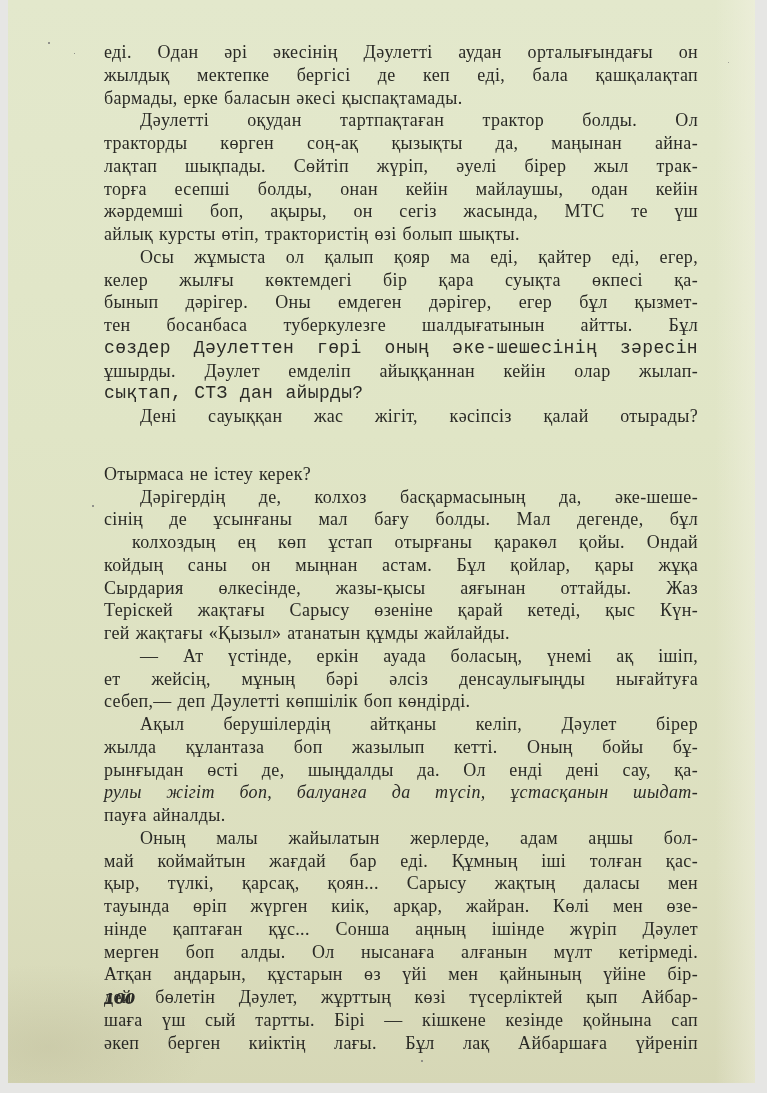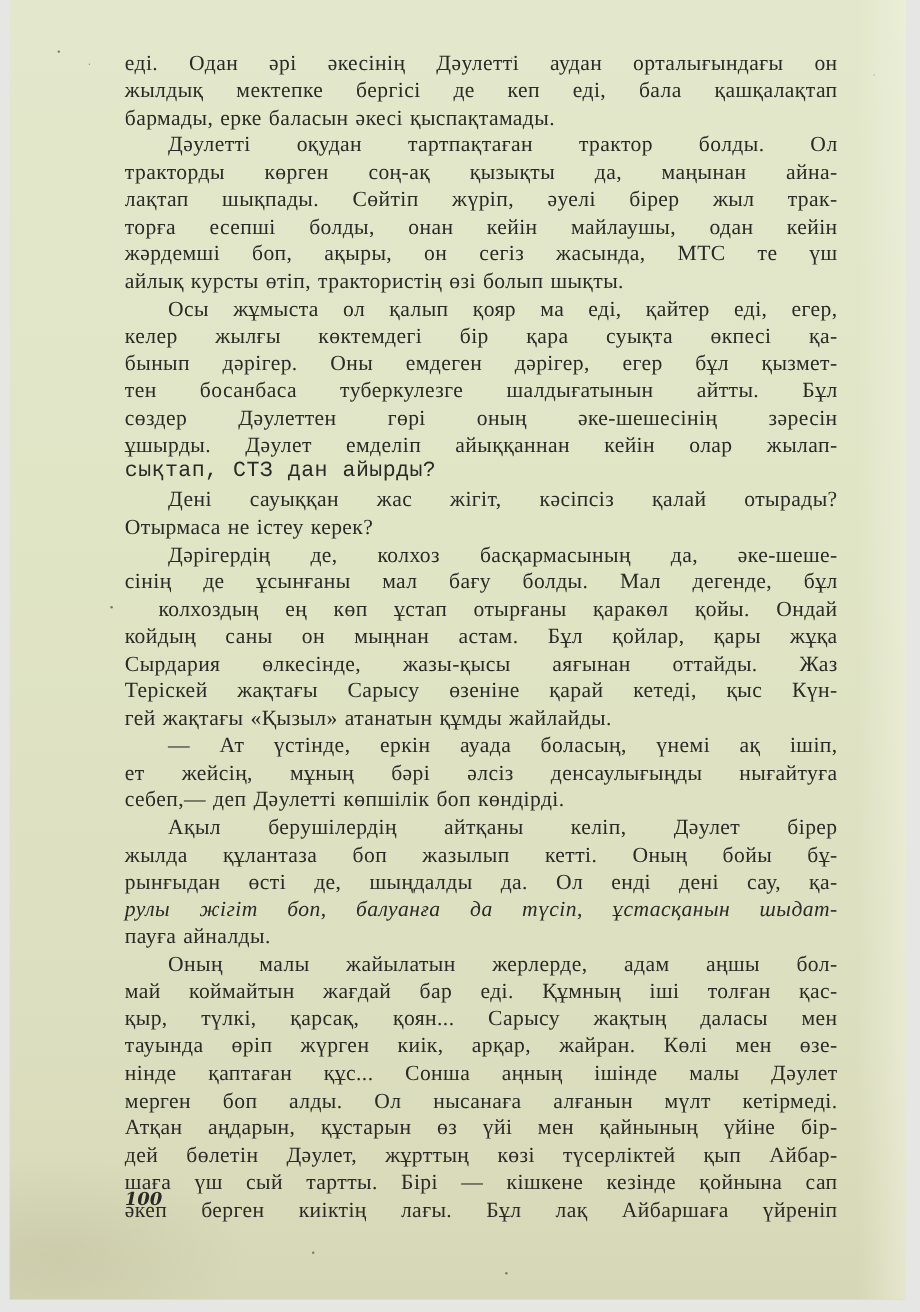--- a/index.html
+++ b/index.html
@@ -64,45 +64,45 @@
       <span class="line indent" style="display: block;">Дәулетті оқудан тартпақтаған трактор болды. Ол</span>
       <span class="line" style="display: block;">тракторды көрген соң-ақ қызықты да, маңынан айна-</span>
       <span class="line" style="display: block;">лақтап шықпады. Сөйтіп жүріп, әуелі бірер жыл трак-</span>
       <span class="line" style="display: block;">торға есепші болды, онан кейін майлаушы, одан кейін</span>
       <span class="line" style="display: block;">жәрдемші боп, ақыры, он сегіз жасында, МТС те үш</span>
       <span class="line last" style="display: block;">айлық курсты өтіп, тракториcтің өзі болып шықты.</span>
       <span class="line indent" style="display: block;">Осы жұмыста ол қалып қояр ма еді, қайтер еді, егер,</span>
       <span class="line" style="display: block;">келер жылғы көктемдегі бір қара суықта өкпесі қа-</span>
       <span class="line" style="display: block;">бынып дәрігер. Оны емдеген дәрігер, егер бұл қызмет-</span>
       <span class="line" style="display: block;">тен босанбаса туберкулезге шалдығатынын айтты. Бұл</span>
-      <span class="line" style="display: block;">сөздер Дәулеттен гөрі оның әке-шешесінің зәресін</span>
+      <span class="line" style="display: block; font-family: Liberation Mono, monospace;">сөздер Дәулеттен гөрі оның әке-шешесінің зәресін</span>
       <span class="line" style="display: block;">ұшырды. Дәулет емделіп айыққаннан кейін олар жылап-</span>
       <span class="line last" style="display: block; font-family: Liberation Mono, monospace;">сықтап, СТЗ дан айырды?</span>
       <span class="line indent" style="display: block;">Дені сауыққан жас жігіт, кәсіпсіз қалай отырады?</span>
-      <span class="line last" style="display: block;">Отырмаса не істеу керек?</span>
+      <span class="line last" style="display: block; margin-top: 35px;">Отырмаса не істеу керек?</span>
       <span class="line indent" style="display: block;">Дәрігердің де, колхоз басқармасының да, әке-шеше-</span>
       <span class="line" style="display: block;">сінің де ұсынғаны мал бағу болды. Мал дегенде, бұл</span>
       <span class="line" style="display: block; margin-left: 28px;">колхоздың ең көп ұстап отырғаны қаракөл қойы. Ондай</span>
       <span class="line" style="display: block;">койдың саны он мыңнан астам. Бұл қойлар, қары жұқа</span>
       <span class="line" style="display: block;">Сырдария өлкесінде, жазы-қысы аяғынан оттайды. Жаз</span>
       <span class="line" style="display: block;">Теріскей жақтағы Сарысу өзеніне қарай кетеді, қыс Күн-</span>
       <span class="line last" style="display: block;">гей жақтағы «Қызыл» атанатын құмды жайлайды.</span>
       <span class="line indent" style="display: block;">— Ат үстінде, еркін ауада боласың, үнемі ақ ішіп,</span>
       <span class="line" style="display: block;">ет жейсің, мұның бәрі әлсіз денсаулығыңды нығайтуға</span>
       <span class="line last" style="display: block;">себеп,— деп Дәулетті көпшілік боп көндірді.</span>
       <span class="line indent" style="display: block;">Ақыл берушілердің айтқаны келіп, Дәулет бірер</span>
       <span class="line" style="display: block;">жылда құлантаза боп жазылып кетті. Оның бойы бұ-</span>
       <span class="line" style="display: block;">рынғыдан өсті де, шыңдалды да. Ол енді дені сау, қа-</span>
       <span class="line" style="display: block; font-style: italic;">рулы жігіт боп, балуанға да түсіп, ұстасқанын шыдат-</span>
       <span class="line last" style="display: block;">пауға айналды.</span>
       <span class="line indent" style="display: block;">Оның малы жайылатын жерлерде, адам аңшы бол-</span>
       <span class="line" style="display: block;">май коймайтын жағдай бар еді. Құмның іші толған қас-</span>
       <span class="line" style="display: block;">қыр, түлкі, қарсақ, қоян... Сарысу жақтың даласы мен</span>
       <span class="line" style="display: block;">тауында өріп жүрген киік, арқар, жайран. Көлі мен өзе-</span>
-      <span class="line" style="display: block;">нінде қаптаған құс... Сонша аңның ішінде малы Дәулет</span>
+      <span class="line" style="display: block;">нінде қаптаған құс... Сонша аңның ішінде жүріп Дәулет</span>
       <span class="line" style="display: block;">мерген боп алды. Ол нысанаға алғанын мүлт кетірмеді.</span>
       <span class="line" style="display: block;">Атқан аңдарын, құстарын өз үйі мен қайнының үйіне бір-</span>
       <span class="line" style="display: block;">дей бөлетін Дәулет, жұрттың көзі түсерліктей қып Айбар-</span>
       <span class="line" style="display: block;">шаға үш сый тартты. Бірі — кішкене кезінде қойнына сап</span>
       <span class="line" style="display: block;">әкеп берген киіктің лағы. Бұл лақ Айбаршаға үйреніп</span>
     </div>
   <div class="page-number">100</div>
   <span class="speck" style="left:40px; top:42px;"></span>
   <span class="speck" style="left:66px; top:53px; width:1px; height:1px;"></span>
   <span class="speck" style="left:418px; top:48px; width:1px; height:1px;"></span>

